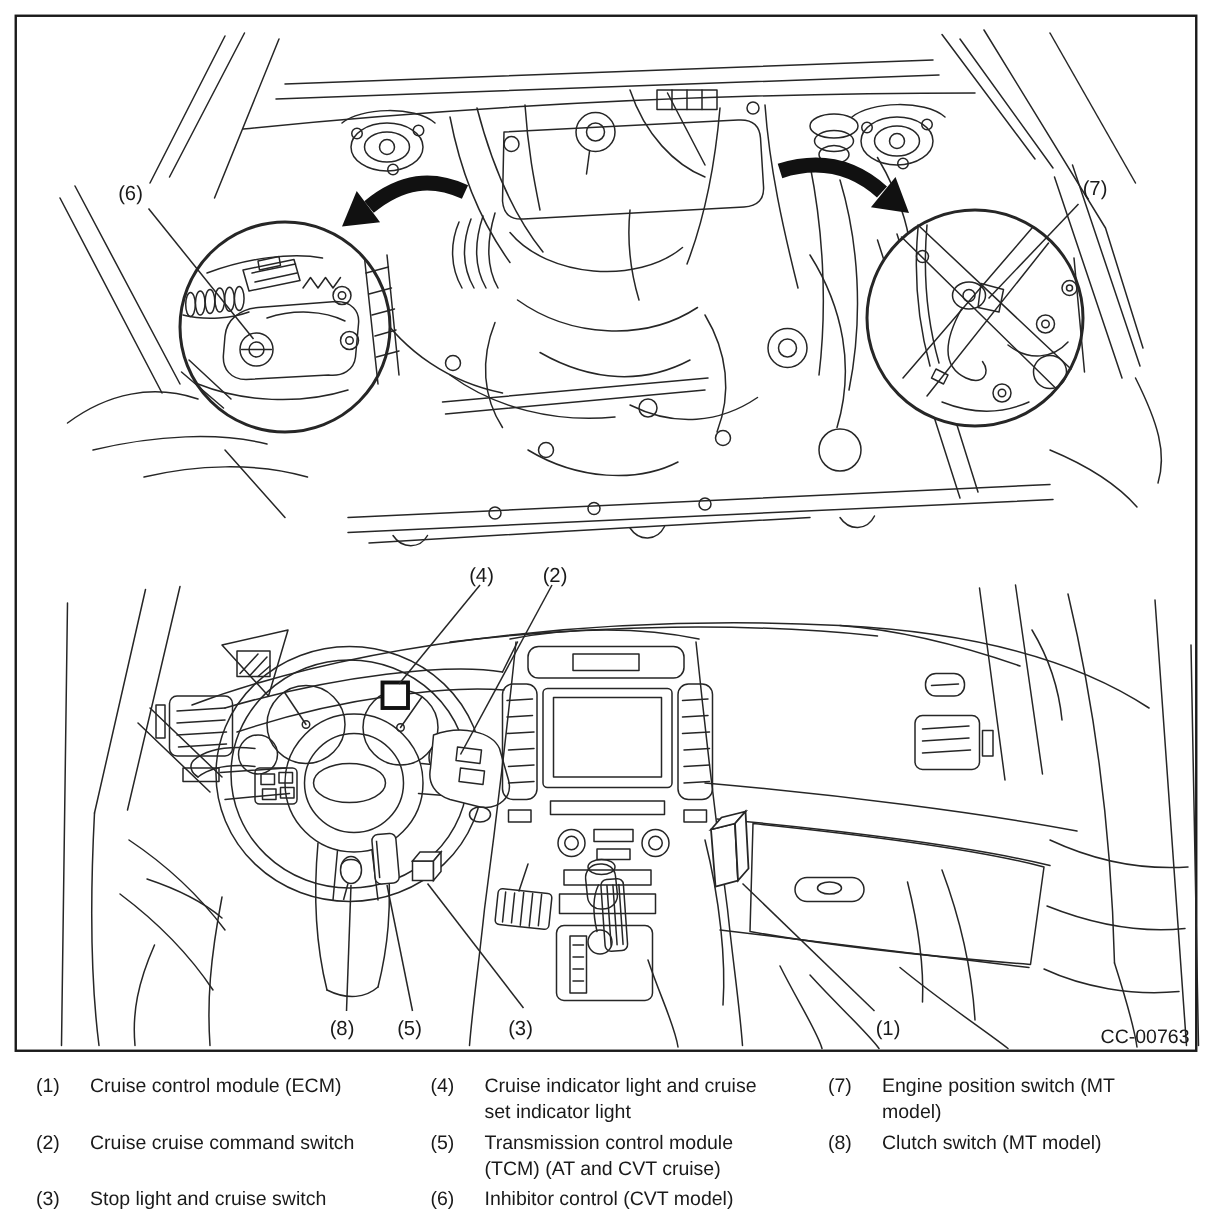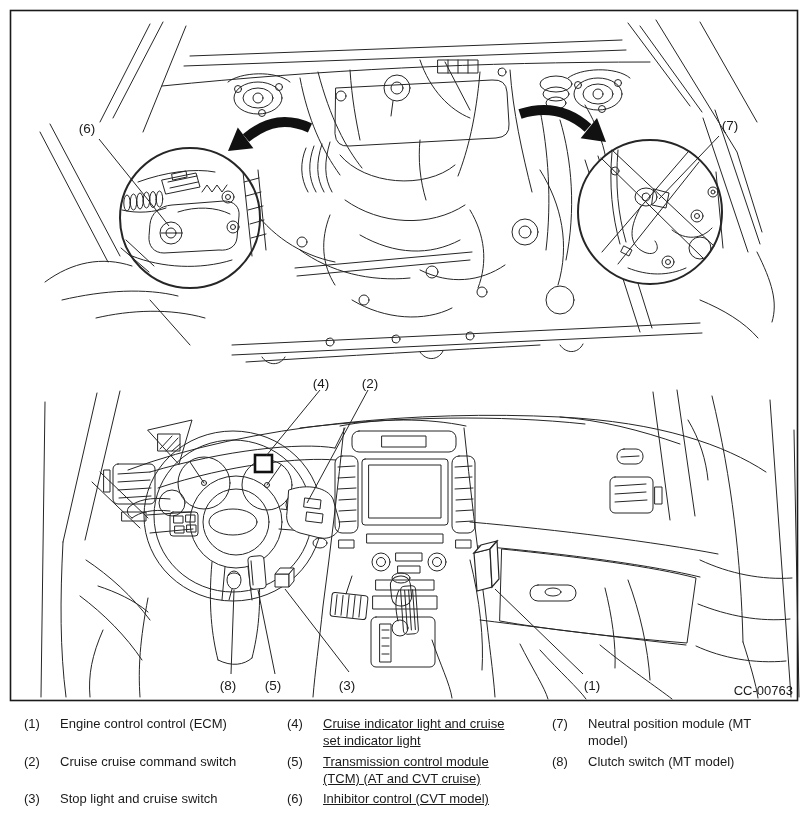--- a/index.html
+++ b/index.html
@@ -11,21 +11,21 @@
   svg text{font-family:"Liberation Sans","DejaVu Sans",sans-serif;fill:#1a1a1a;}
   .legend{position:absolute;left:0;top:700px;width:808px;height:114px;font-size:13px;}
   .legend .col{position:absolute;top:0;height:114px;}
   .legend .item{position:absolute;display:flex;align-items:flex-start;line-height:17px;}
   .legend .num{flex:0 0 36px;}
   .legend .lbl{display:block;}
   .c1{left:24px;width:240px;}
   .c2{left:287px;width:242px;}
   .c3{left:552px;width:225px;}
   .c1 .lbl{width:200px;}
-  .c2 .lbl{width:202px;text-decoration:underline;}
+  .c2 .lbl{width:202px;}
   .c3 .lbl{width:180px;}
   .r1{top:15px;} .r2{top:53px;} .r3{top:90px;}
 </style>
 </head>
 <body>
 
 <div class="page">
   <div class="figure-wrap">
   <svg width="808" height="814" viewBox="0 0 808 814">
 
@@ -403,21 +403,21 @@
     <text x="592" y="690" font-size="13.5" text-anchor="middle">(1)</text>
 
     <text x="793" y="695" font-size="13" text-anchor="end">CC-00763</text>
   </svg>
   </div>
 
   <div class="legend">
     <div class="col c1">
       <div class="item r1">
         <span class="num">(1)</span>
-        <span class="lbl">Engine control control (ECM)</span>
+        <span class="lbl">Cruise control module (ECM)</span>
       </div>
       <div class="item r2">
         <span class="num">(2)</span>
         <span class="lbl">Cruise cruise command switch</span>
       </div>
       <div class="item r3">
         <span class="num">(3)</span>
         <span class="lbl">Stop light and cruise switch</span>
       </div>
     </div>
@@ -431,21 +431,21 @@
         <span class="lbl">Transmission control module (TCM) (AT and CVT cruise)</span>
       </div>
       <div class="item r3">
         <span class="num">(6)</span>
         <span class="lbl">Inhibitor control (CVT model)</span>
       </div>
     </div>
     <div class="col c3">
       <div class="item r1">
         <span class="num">(7)</span>
-        <span class="lbl">Neutral position module (MT model)</span>
+        <span class="lbl">Engine position switch (MT model)</span>
       </div>
       <div class="item r2">
         <span class="num">(8)</span>
         <span class="lbl">Clutch switch (MT model)</span>
       </div>
     </div>
   </div>
 </div>
 
 </body></html>

